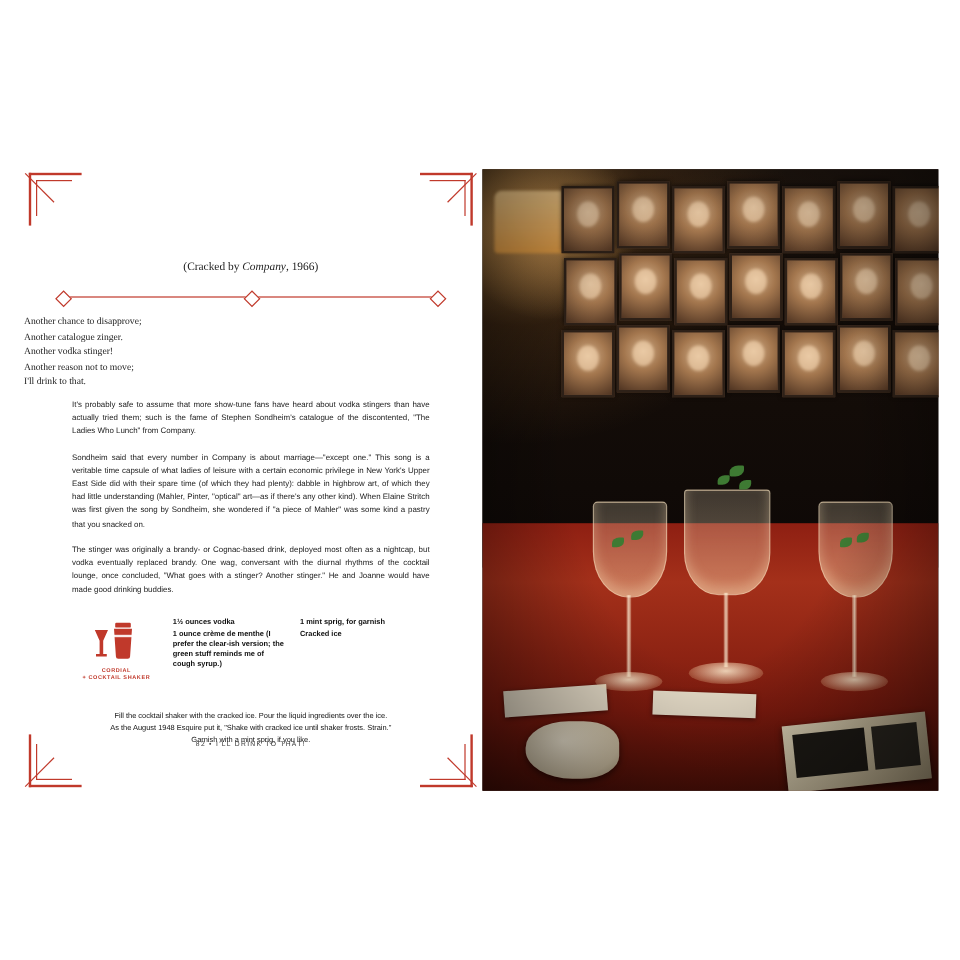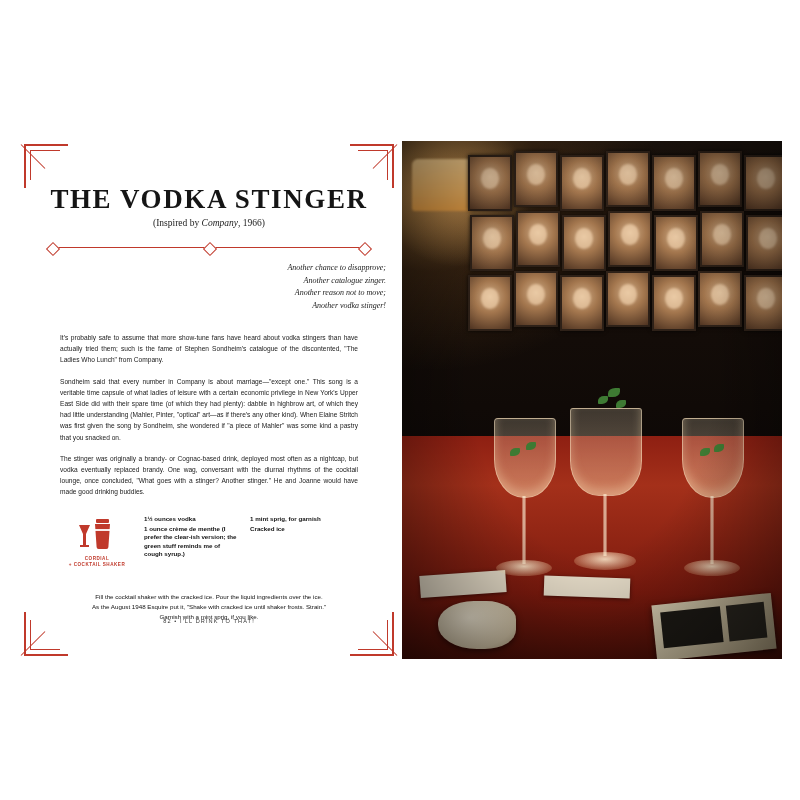--- a/index.html
+++ b/index.html
@@ -89,25 +89,24 @@
     width: 8px; height: 8px;
     border: 1px solid #c0392b;
     transform: rotate(45deg);
     background: #fff;
   }
   .rule-dot.center { left: 50%; margin-left: -4px; }
   .rule-dot.left { left: 0; }
   .rule-dot.right { right: 0; }
   .verse {
     position: absolute;
-    left: 0; right: 12px;
+    left: 0; right: 0;
     top: 122px;
-    text-align: right;
+    text-align: left;
     font-family: "Liberation Serif", serif;
-    font-style: italic;
     font-size: 8px;
     line-height: 12.5px;
     color: #1a1a1a;
   }
   .body-copy {
     position: absolute;
     left: 40px;
     right: 40px;
     top: 192px;
     font-family: "Liberation Sans", sans-serif;
@@ -328,38 +327,38 @@
       <span class="diag"></span>
     </div>
     <div class="deco-corner corner-br">
       <span class="h1"></span>
         <span class="v1"></span>
       <span class="h2"></span>
         <span class="v2"></span>
       <span class="diag"></span>
     </div>
 
-    <div class="title">THE VODKA STINGER</div>
 
     <div class="subtitle">
-      <span>(Inspired by </span><em>Company</em><span>, 1966)</span>
+      <span>(Cracked by </span><em>Company</em><span>, 1966)</span>
     </div>
 
     <div class="rule-wrap">
       <span class="rule-line"></span>
       <span class="rule-dot left"></span>
       <span class="rule-dot center"></span>
       <span class="rule-dot right"></span>
     </div>
 
     <div class="verse">
       <div>Another chance to disapprove;</div>
       <div>Another catalogue zinger.</div>
+      <div>Another vodka stinger!</div>
       <div>Another reason not to move;</div>
-      <div>Another vodka stinger!</div>
+      <div>I'll drink to that.</div>
     </div>
 
     <div class="body-copy">
       <p>It's probably safe to assume that more show-tune fans have heard about vodka stingers than have actually tried them; such is the fame of Stephen Sondheim's catalogue of the discontented, "The Ladies Who Lunch" from Company.</p>
       <p>Sondheim said that every number in Company is about marriage—"except one." This song is a veritable time capsule of what ladies of leisure with a certain economic privilege in New York's Upper East Side did with their spare time (of which they had plenty): dabble in highbrow art, of which they had little understanding (Mahler, Pinter, "optical" art—as if there's any other kind). When Elaine Stritch was first given the song by Sondheim, she wondered if "a piece of Mahler" was some kind a pastry that you snacked on.</p>
       <p>The stinger was originally a brandy- or Cognac-based drink, deployed most often as a nightcap, but vodka eventually replaced brandy. One wag, conversant with the diurnal rhythms of the cocktail lounge, once concluded, "What goes with a stinger? Another stinger." He and Joanne would have made good drinking buddies.</p>
     </div>
 
     <div class="ingredients">
       <div class="shaker-icon">

